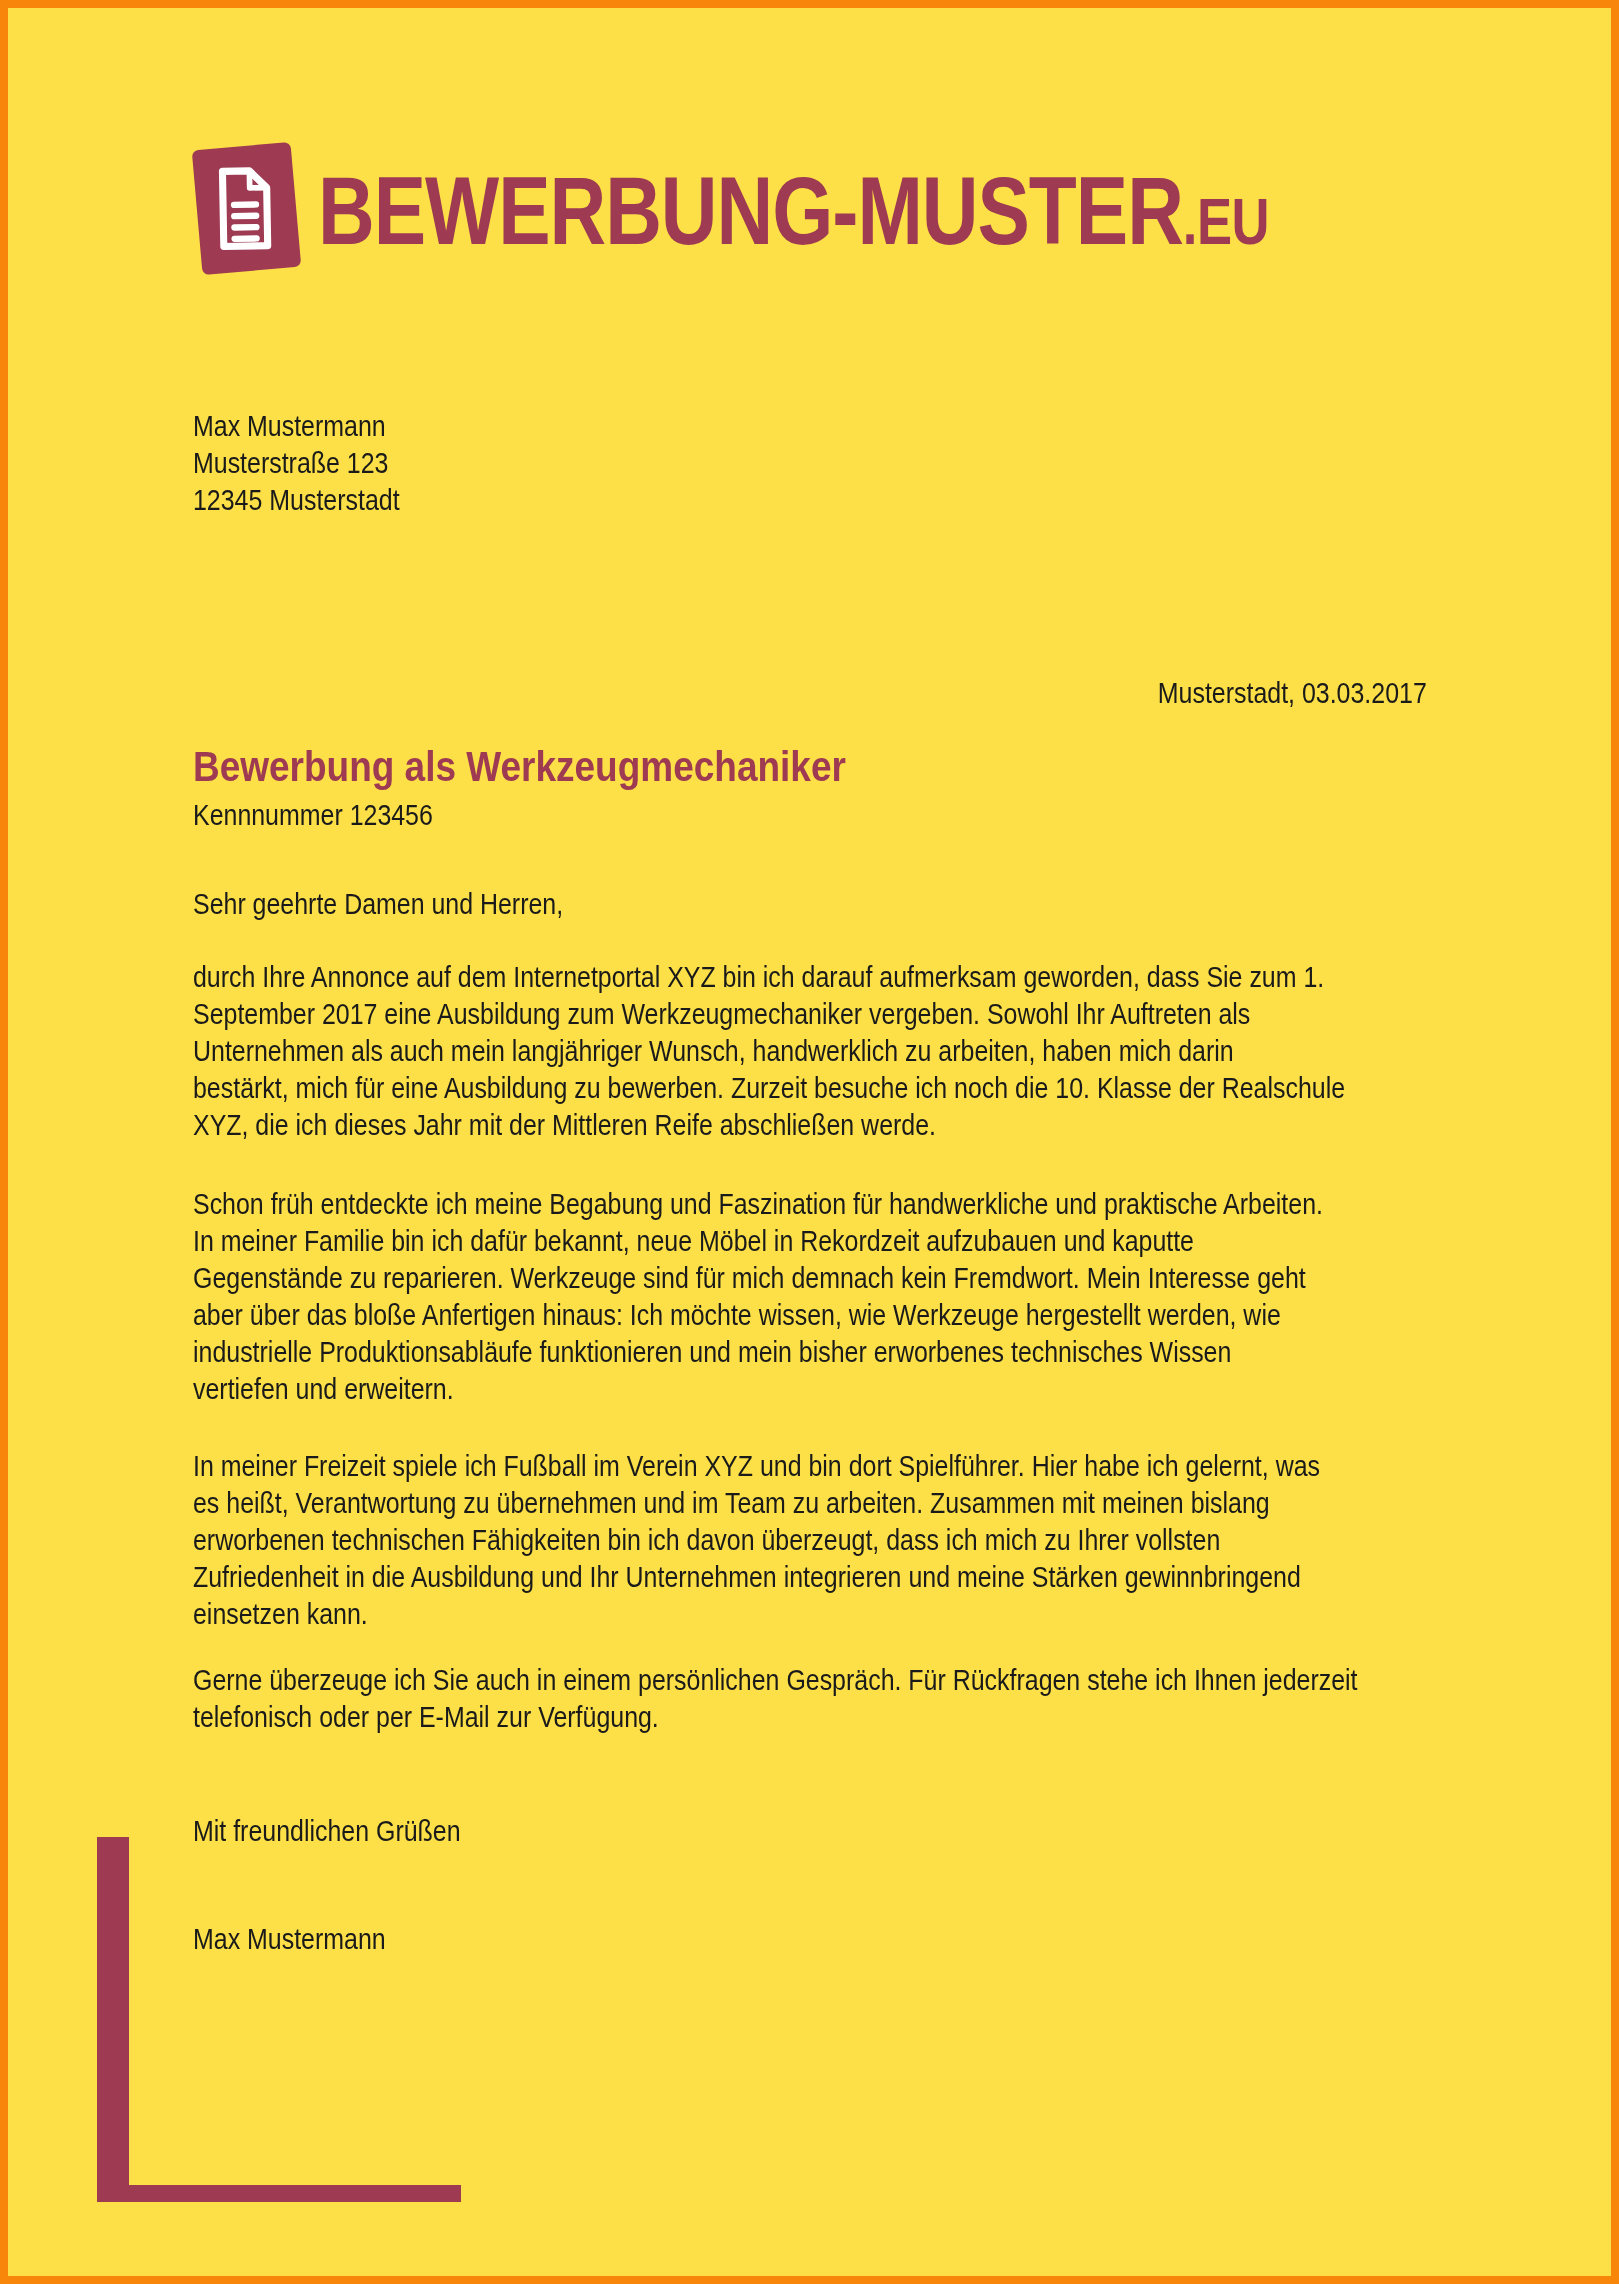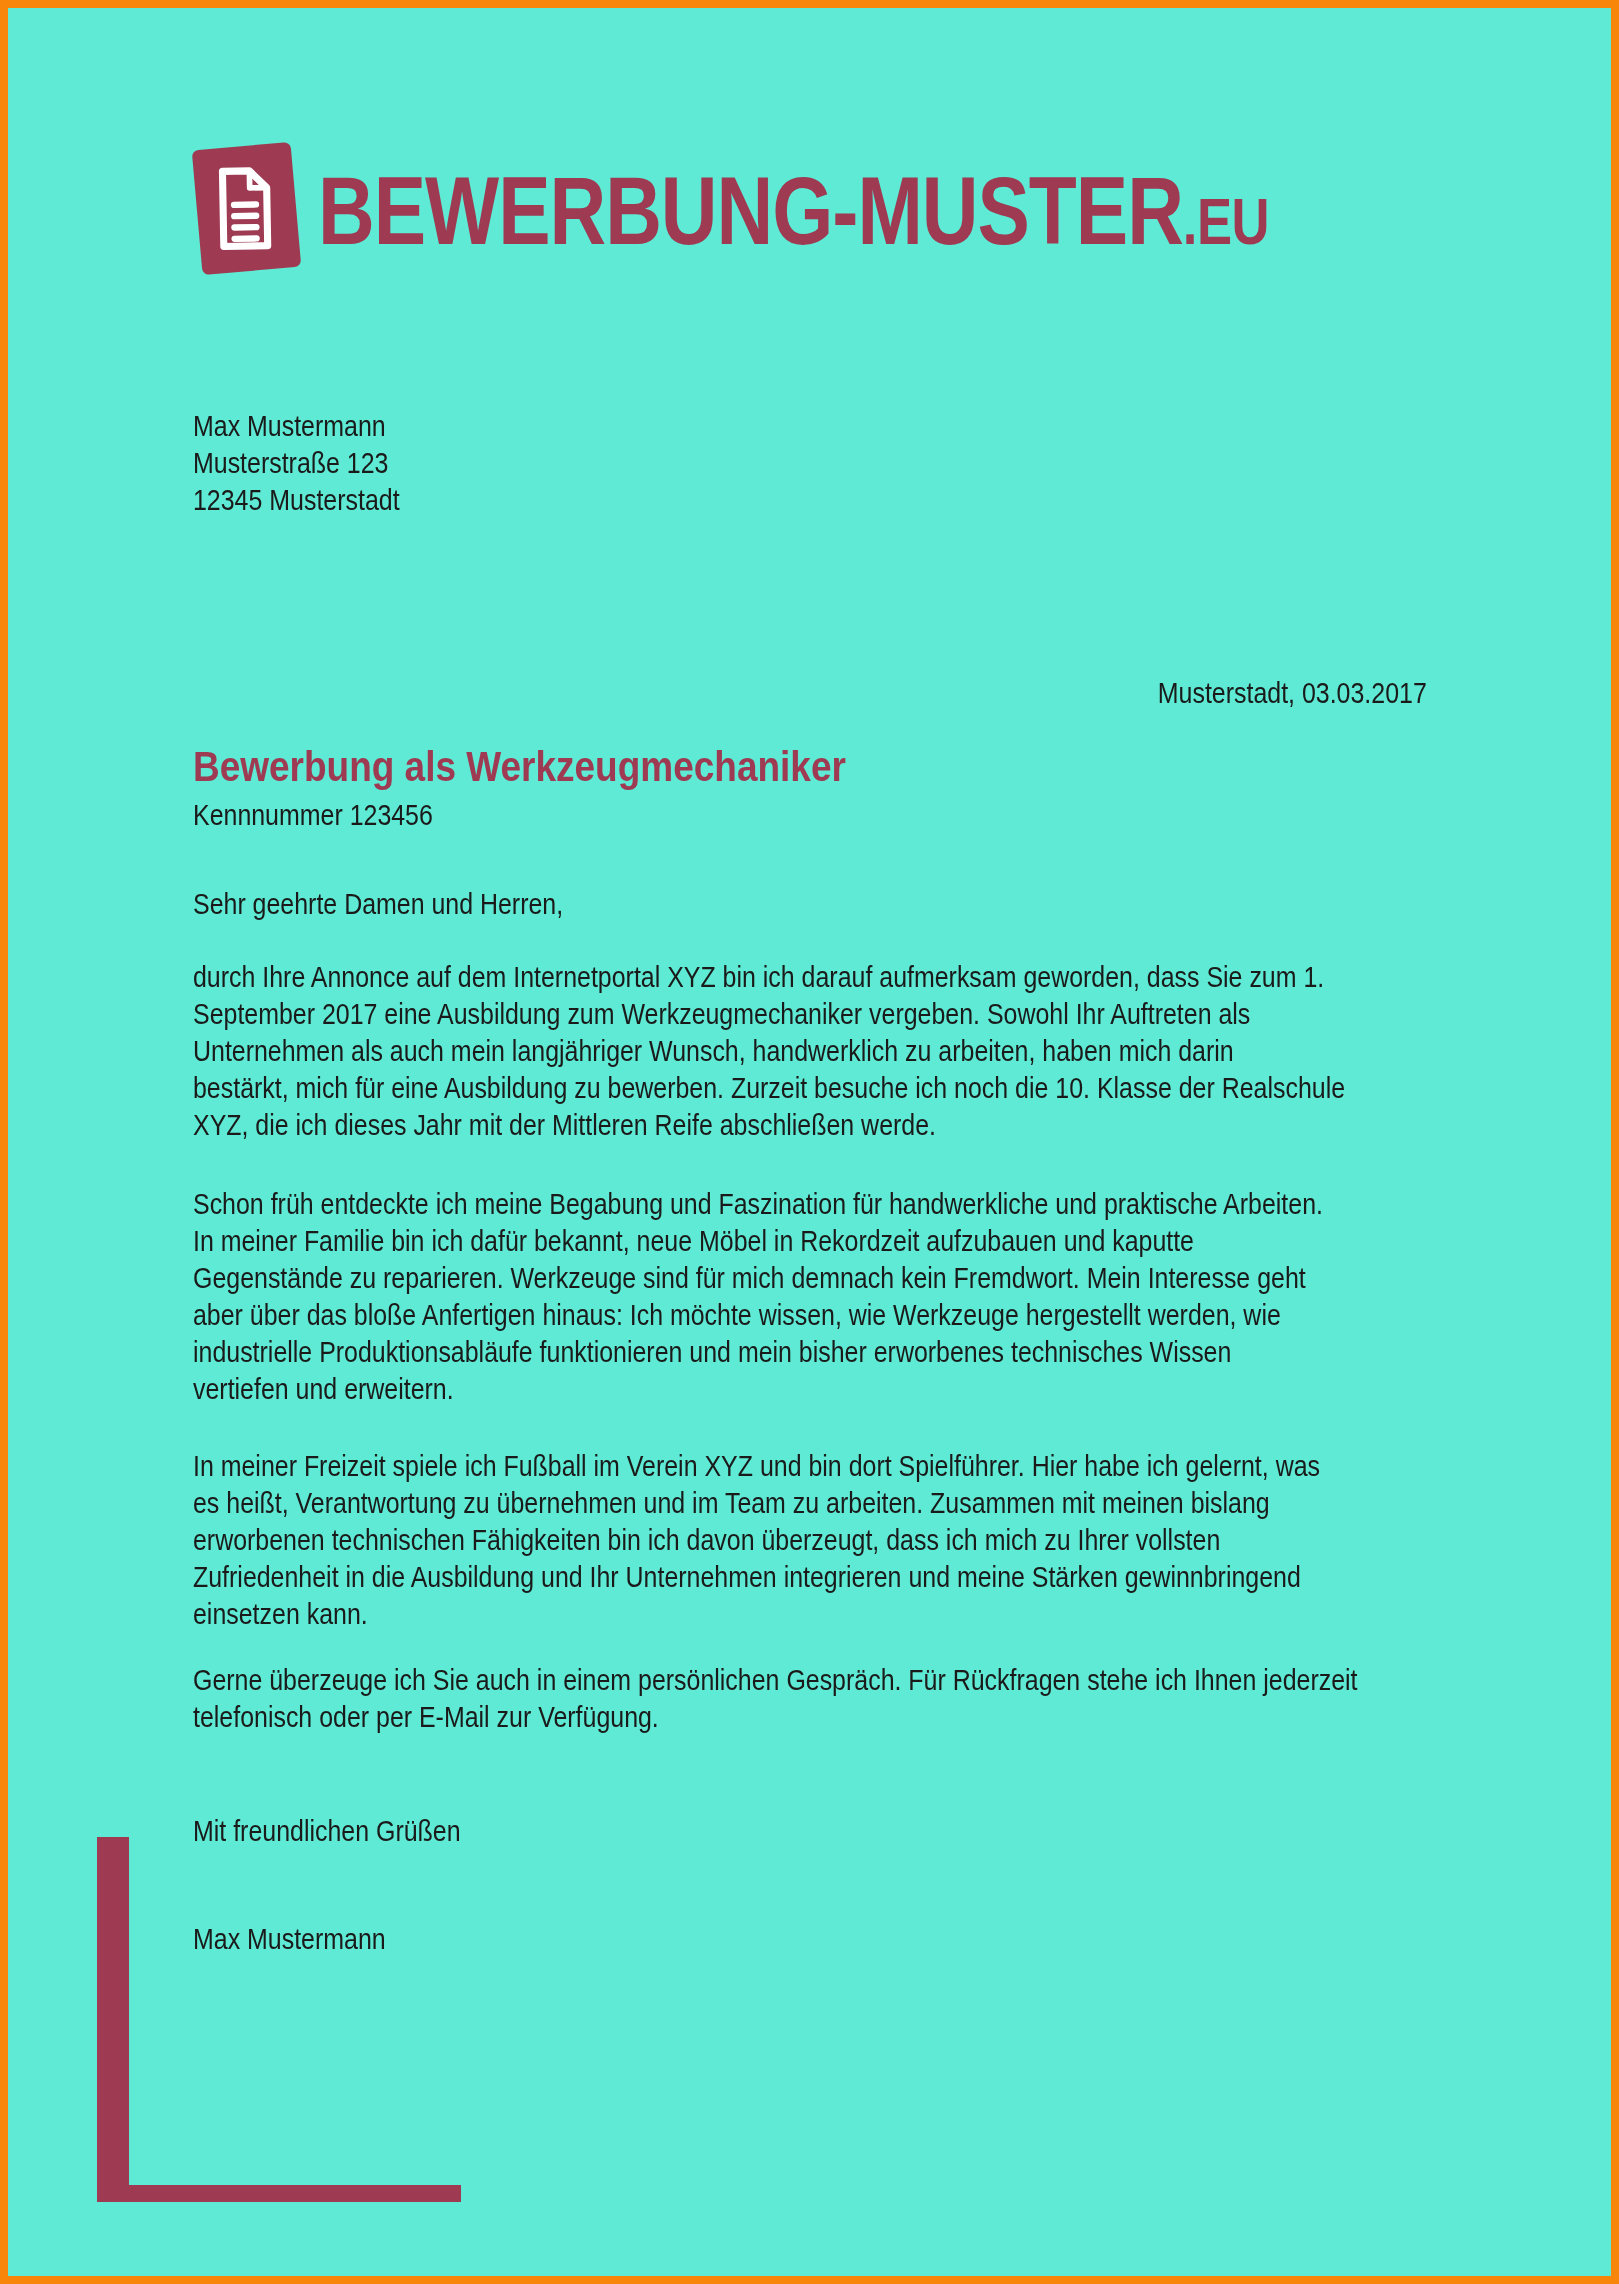--- a/index.html
+++ b/index.html
@@ -1,20 +1,20 @@
 <!DOCTYPE html>
 <html style="font-size:10.3px"><head>
 <meta charset="utf-8">
 <style>
   html,body{margin:0;padding:0;background:#e8e8e8;}
   .page{
     position:relative;
     width:1619px;height:2284px;
     box-sizing:border-box;
-    background:#5eead4;
+    background:#fde047;
     border:8.4px solid #f8860b;
     overflow:hidden;
     font-family:"Liberation Sans","DejaVu Sans",sans-serif;
     color:#1a1a1a;
   }
   
   .logo-badge{
     position:absolute;left:189px;top:138px;width:99px;height:125px;
     background:#9e3a52;border-radius:6.5px;
     transform:rotate(-5deg);

